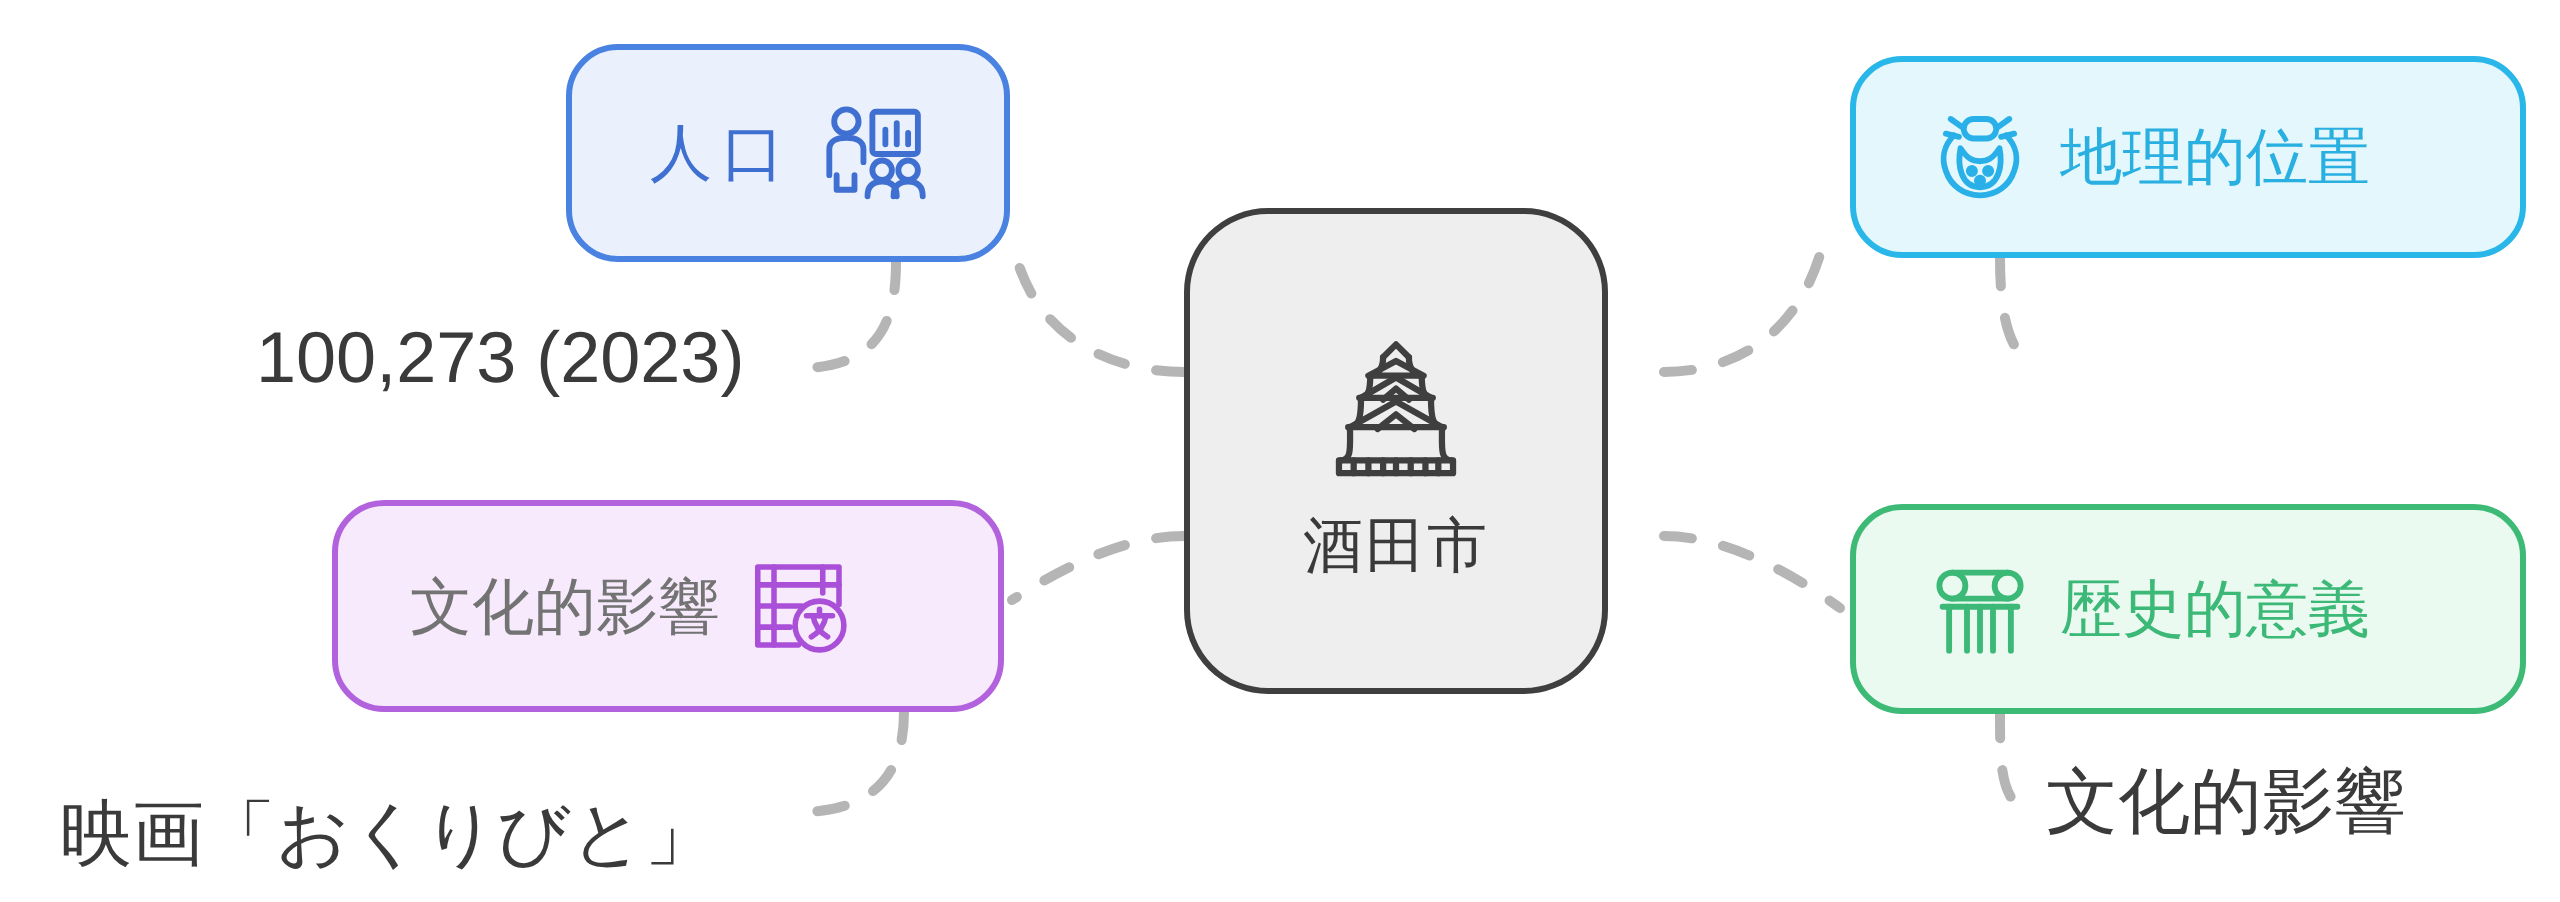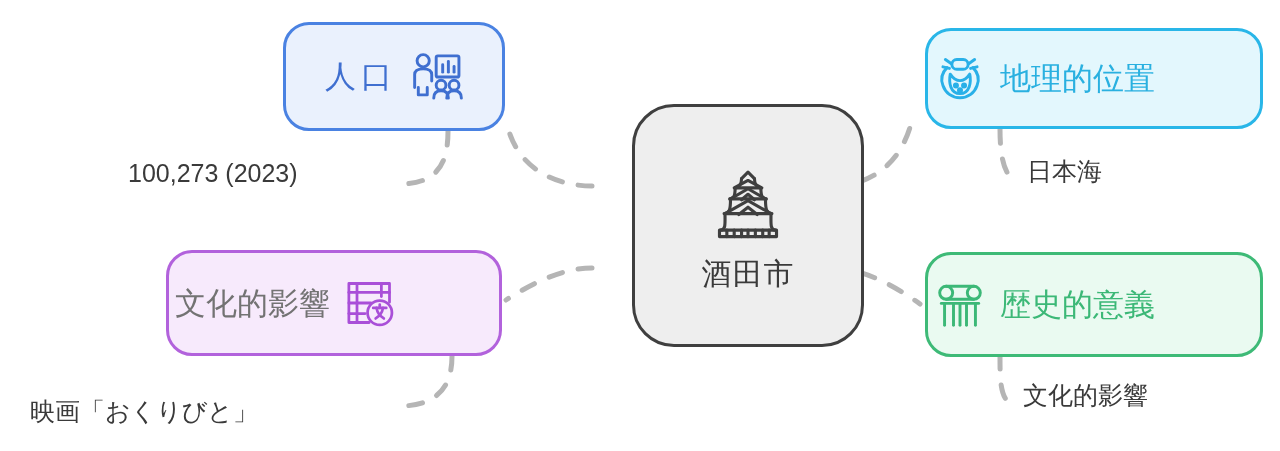--- a/index.html
+++ b/index.html
@@ -25,32 +25,31 @@
     width: 1280px;
     height: 451px;
     pointer-events: none;
   }
 
   
   .center-node {
     position: absolute;
     left: 592px;
     top: 104px;
-    width: 232px;
+    width: 212px;
     height: 243px;
     background: #eeeeee;
     border: 3px solid #3f3f3f;
     border-radius: 42px;
     box-sizing: border-box;
     display: flex;
     flex-direction: column;
     align-items: center;
     justify-content: center;
     gap: 4px;
-    margin-left: 40px;
   }
   .center-icon {
     width: 92px;
     height: 92px;
     display: block;
   }
   .center-label {
     font-size: 30px;
     color: #3a3a3a;
     letter-spacing: 1px;
@@ -60,21 +59,21 @@
   
   .card {
     position: absolute;
     box-sizing: border-box;
     border-width: 3px;
     border-style: solid;
     border-radius: 26px;
     display: flex;
     align-items: center;
     gap: 14px;
-    padding: 0 6px;
+    padding: 0 36px;
   }
   .card .card-label {
     font-size: 31px;
     line-height: 1;
     white-space: nowrap;
   }
   .card .card-icon {
     width: 52px;
     height: 52px;
     flex: 0 0 auto;
@@ -122,21 +121,21 @@
     width: 338px;
     height: 105px;
     background: #eafaf1;
     border-color: #3eba77;
   }
   #card-history .card-label { color: #3cb877; }
 
   
   .leaf-label {
     position: absolute;
-    font-size: 25px;
+    font-size: 36px;
     color: #3a3a3a;
     line-height: 1;
     white-space: nowrap;
   }
   #leaf-population { left: 128px; top: 161px; letter-spacing: 0px; }
   #leaf-geography  { left: 1027px; top: 159px; }
   #leaf-culture    { left: 30px;  top: 399px; }
   #leaf-history    { left: 1023px; top: 383px; }
 </style>
 </head>
@@ -203,21 +202,20 @@
       <path d="M50 8 L43 13"></path>
       <path d="M11 17 L19 19"></path>
       <path d="M53 17 L45 19"></path>
       <path d="M20 26 C24 32, 27 34, 32 34 C37 34, 40 32, 44 26 C46 36, 44 50, 32 50 C20 50, 18 36, 20 26 Z"></path>
       <circle cx="27" cy="40" r="1.9" fill="#29b0e8"></circle>
       <circle cx="37" cy="40" r="1.9" fill="#29b0e8"></circle>
       <circle cx="32" cy="46" r="1.9" fill="#29b0e8"></circle>
     </svg>
     <span class="card-label">地理的位置</span>
   </div>
-  <div class="leaf-label" id="leaf-geography">日本海</div>
 
   <div class="card" id="card-culture">
     <span class="card-label">文化的影響</span>
     <svg class="card-icon" viewBox="0 0 64 64" xmlns="http://www.w3.org/2000/svg" fill="none" stroke="#a94fd8" stroke-width="3.4" stroke-linecap="round" stroke-linejoin="round">
       <path d="M6 8 L56 8 L56 31 M6 8 L6 56 L31 56"></path>
       <path d="M6 19 L56 19"></path>
       <path d="M6 32 L33 32"></path>
       <path d="M6 45 L26 45"></path>
       <path d="M16 8 L16 56"></path>
       <path d="M46 8 L46 24"></path>

